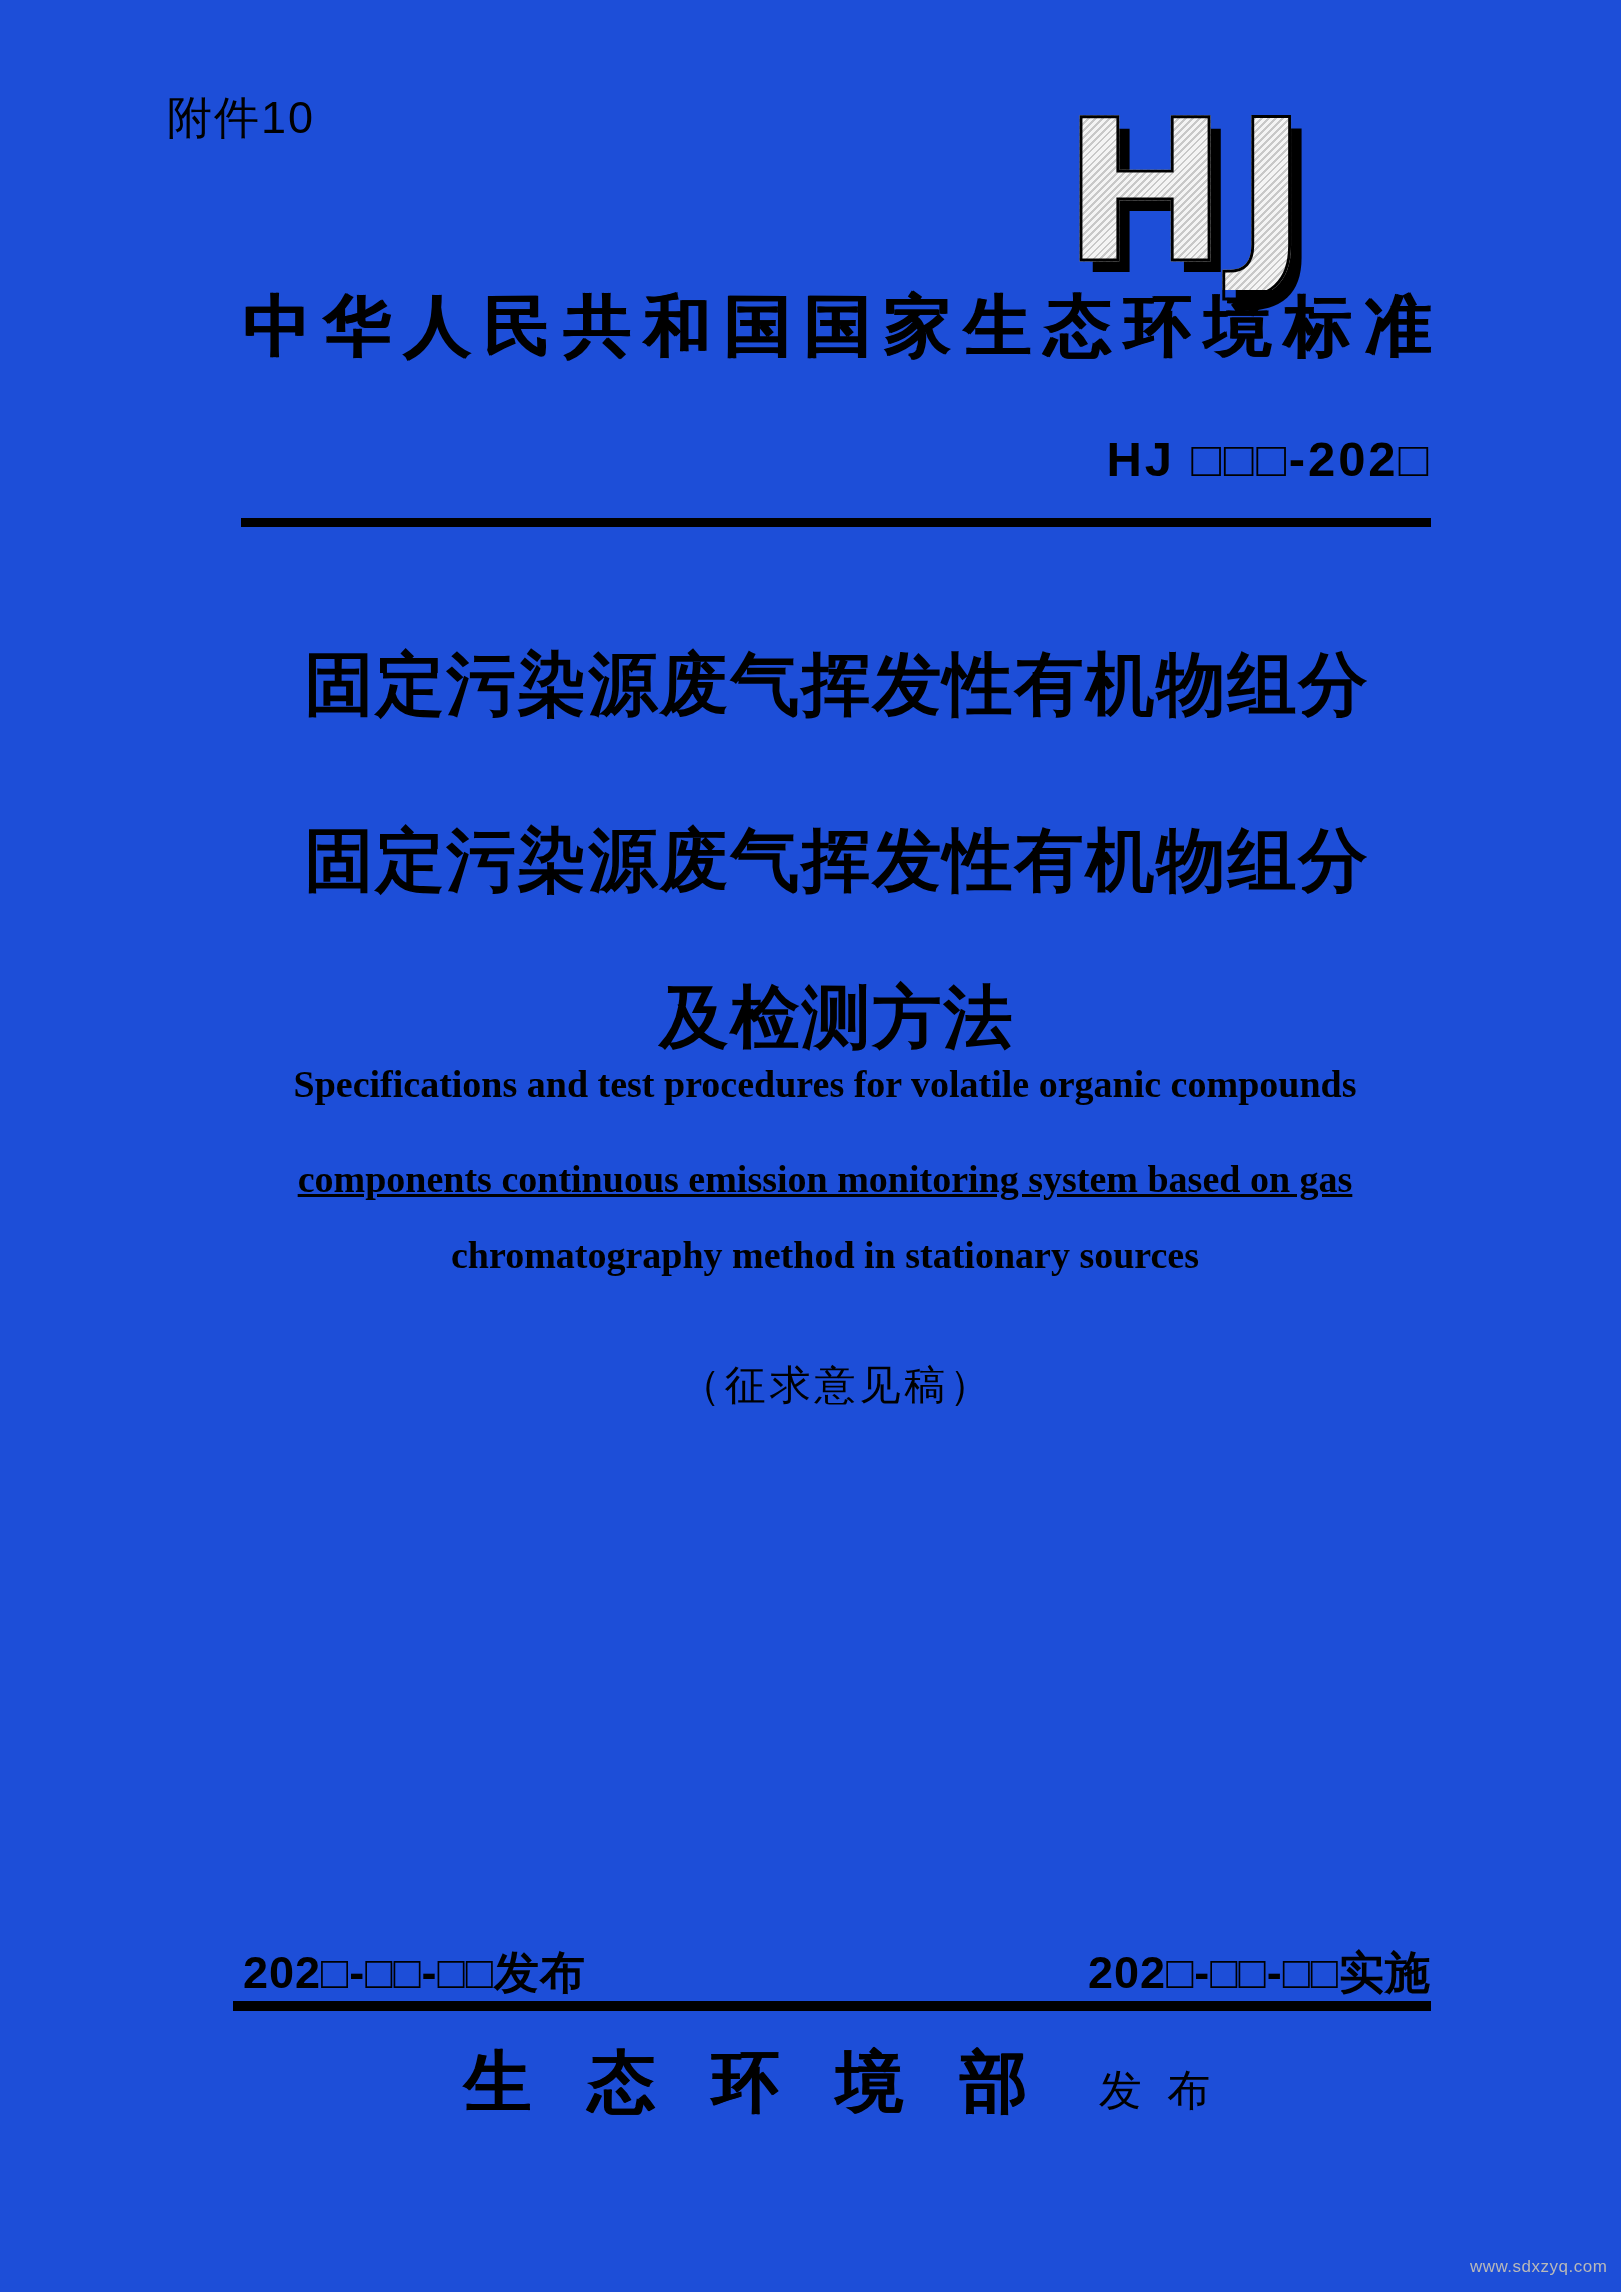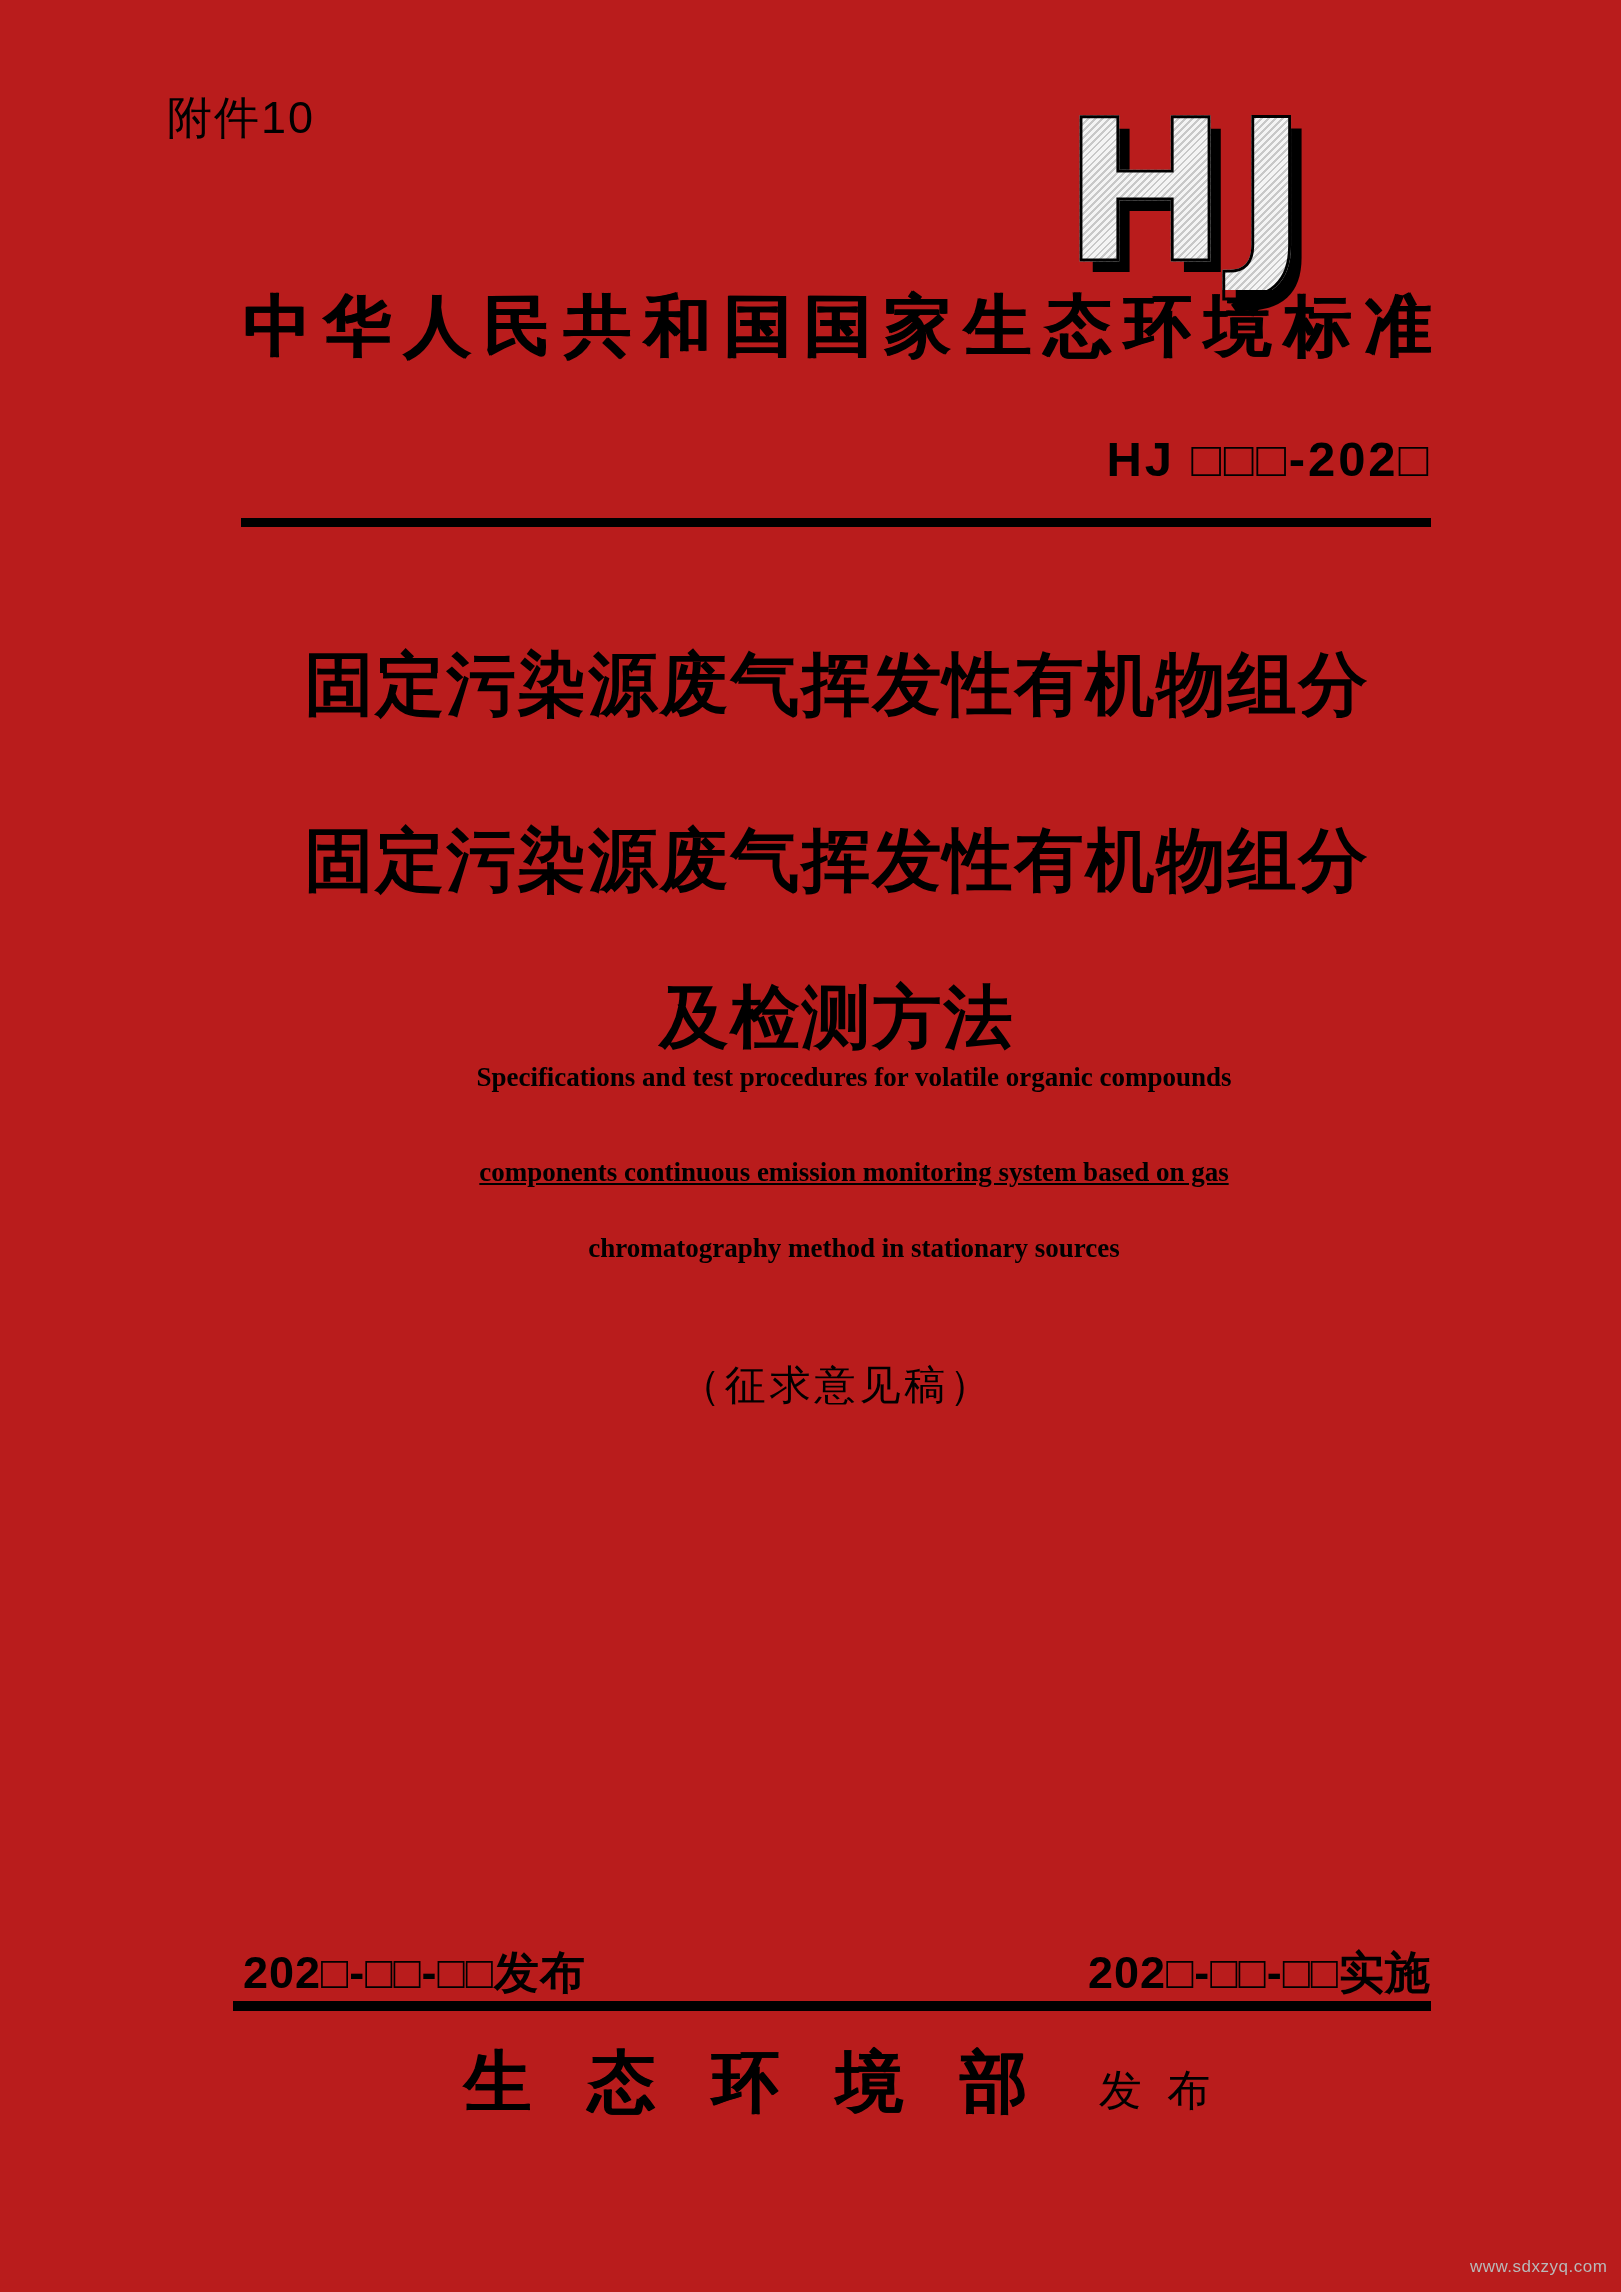--- a/index.html
+++ b/index.html
@@ -1,20 +1,20 @@
 <!DOCTYPE html>
 <html><head>
 <meta charset="utf-8">
 <style>
   html, body { margin: 0; padding: 0; background: #ffffff; }
   .page {
     position: relative;
     width: 1621px;
     height: 2293px;
-    background: #b91c1c;
+    background: #1d4ed8;
     overflow: hidden;
     font-family: "Liberation Sans", "DejaVu Sans", sans-serif;
     color: #000;
   }
   .abs { position: absolute; }
 
   
   .attachment {
     left: 167px; top: 88px;
     font-size: 45px;
@@ -76,25 +76,25 @@
     letter-spacing: 2px;
     line-height: 1.15;
     white-space: nowrap;
   }
   .zh-line-1 { top: 645px; }
   .zh-line-2 { top: 821px; }
   .zh-line-3 { top: 978px; }
 
   
   .en-title {
-    left: 221px; width: 1266px;
+    left: 192px; width: 1266px;
     text-align: center;
     font-family: "Liberation Serif", "DejaVu Serif", serif;
     font-weight: bold;
-    font-size: 27px;
+    font-size: 38px;
     white-space: nowrap;
   }
   .en-line-1 { top: 1062px; }
   .en-line-2 { top: 1157px; text-decoration: underline; }
   .en-line-3 { top: 1233px; }
 
   
   .draft-note {
     left: 243px; top: 1313px; width: 1188px;
     text-align: center;

